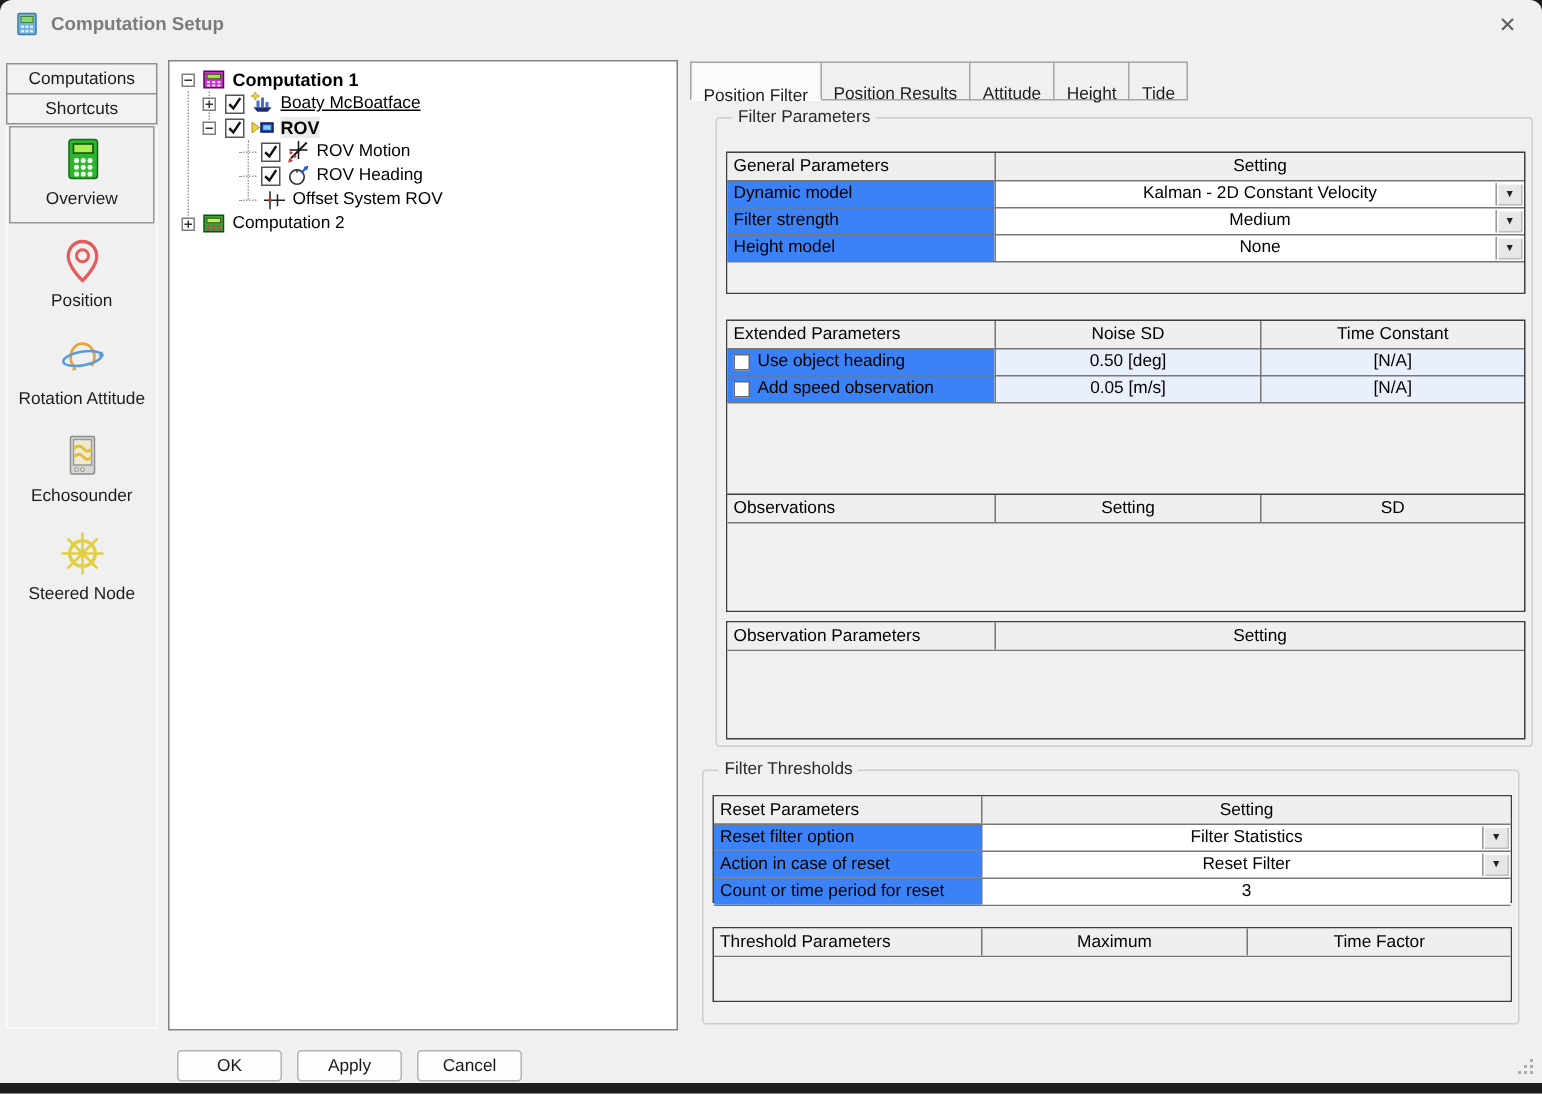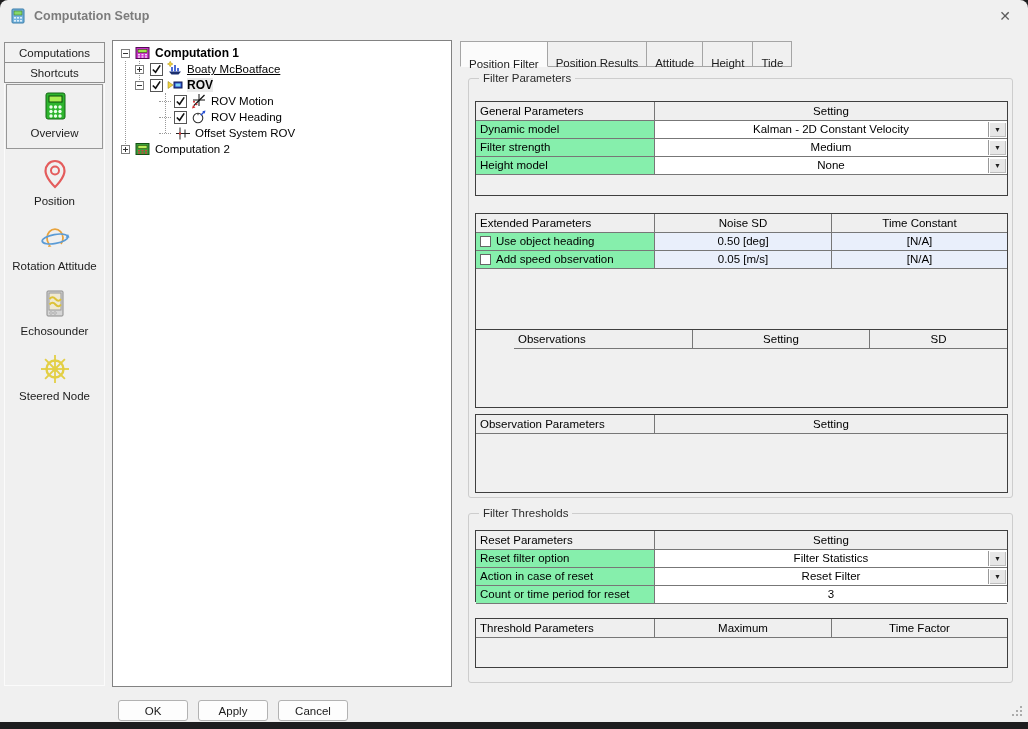--- a/index.html
+++ b/index.html
@@ -39,21 +39,21 @@
   .tabstrip{position:absolute;left:2px;top:6px;right:0;height:21px;display:flex;align-items:flex-end;}
   .ctab{font-size:11.5px;color:#1c1c1c;border:1px solid #a5a5a5;background:#f0f0f0;height:19px;line-height:19px;padding:12px 8px;box-sizing:border-box;margin-right:-1px;}
   .ctab.active{background:#fbfbfb;height:21px;line-height:21px;border-bottom:1px solid #fbfbfb;z-index:2;}
   .groupbox{position:absolute;left:10px;width:545px;border:1px solid #cdcdcd;border-radius:3px;box-sizing:border-box;}
   .groupbox .legend{position:absolute;top:-7px;left:10px;background:#f0f0f0;padding:0 4px;font-size:11.5px;color:#2a2a2a;}
   .ptable{position:absolute;left:6px;width:533px;display:grid;box-sizing:border-box;border:1px solid #3f3f3f;background:#f0f0f0;}
   .pc{box-sizing:border-box;border-left:1px solid #777;border-top:1px solid #777;font-size:11.5px;line-height:17px;white-space:nowrap;overflow:hidden;color:#000;display:flex;align-items:center;justify-content:center;position:relative;}
   .pc.c0{border-left:none;justify-content:flex-start;padding-left:4px;}
   .pc.hrow{border-top:none;}
   .pc.th{background:#efefef;}
-  .pc.label{background:#86efac;}
+  .pc.label{background:#3b82f6;}
   .pc.info{background:#e9effb;}
   .pc.value{background:#ffffff;}
   .pc .ddbtn{position:absolute;right:1px;top:1px;bottom:1px;width:17px;background:#e7e7e7;border-left:1px solid #999;box-shadow:inset 1px 1px 0 #fff, inset -1px -1px 0 #bdbdbd;display:flex;align-items:center;justify-content:center;font-size:7px;color:#222;}
   .pc .rowcb{width:11px;height:11px;box-sizing:border-box;border:1px solid #666;background:#fff;margin-right:5px;flex:none;}
   .filler{grid-column:1/-1;border-top:1px solid #777;background:#f0f0f0;}
   
   .fbtn{position:absolute;top:700px;width:70px;height:21px;background:#fdfdfd;border:1px solid #b2b2b2;border-radius:3px;font-size:11.5px;color:#1a1a1a;display:flex;align-items:center;justify-content:center;box-sizing:border-box;}
   .grip{position:absolute;right:6px;bottom:6px;width:10px;height:10px;}
   .grip i{position:absolute;width:2px;height:2px;background:#ababab;}
 </style>
@@ -289,21 +289,21 @@
 
   <div class="rightpanel">
     <div class="tabstrip" id="tab-strip">
         <div class="ctab active">Position Filter</div>
         <div class="ctab">Position Results</div>
         <div class="ctab">Attitude</div>
         <div class="ctab">Height</div>
         <div class="ctab">Tide</div>
       </div>
     <div id="groups">
-        <div class="groupbox" style="top: 38px; height: 420px;">
+        <div class="groupbox" style="top: 38px; height: 420px; margin-left: 9px;">
           <div class="legend">Filter Parameters</div>
           <div class="ptable" style="top: 22px; height: 95px; grid-template-columns: 178px 1fr; grid-template-rows: repeat(4, 18px) 1fr;">
             <div class="pc th hrow c0">General Parameters</div>
             <div class="pc th hrow">Setting</div>
             <div class="pc label c0">
               <span>Dynamic model</span>
             </div>
             <div class="pc value">
               <span>Kalman - 2D Constant Velocity</span>
               <div class="ddbtn">▼</div>
@@ -343,21 +343,21 @@
               <span>Add speed observation</span>
             </div>
             <div class="pc info">
               <span>0.05 [m/s]</span>
             </div>
             <div class="pc info">
               <span>[N/A]</span>
             </div>
             <div class="filler"></div>
           </div>
-          <div class="ptable" style="top: 250px; height: 79px; grid-template-columns: 178px 177px 1fr; grid-template-rows: repeat(1, 18px) 1fr; padding-left: 38px;">
+          <div class="ptable" style="top: 250px; height: 79px; grid-template-columns: 178px 177px 1fr; grid-template-rows: repeat(1, 18px) 1fr;">
             <div class="pc th hrow c0">Observations</div>
             <div class="pc th hrow">Setting</div>
             <div class="pc th hrow">SD</div>
             <div class="filler"></div>
           </div>
           <div class="ptable" style="top: 335px; height: 79px; grid-template-columns: 178px 1fr; grid-template-rows: repeat(1, 18px) 1fr;">
             <div class="pc th hrow c0">Observation Parameters</div>
             <div class="pc th hrow">Setting</div>
             <div class="filler"></div>
           </div>

